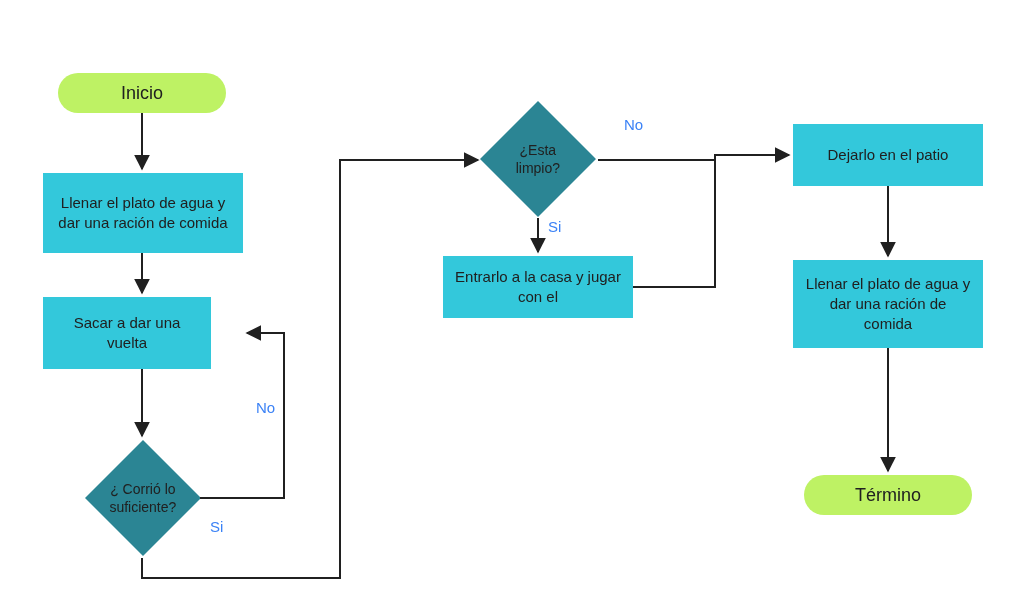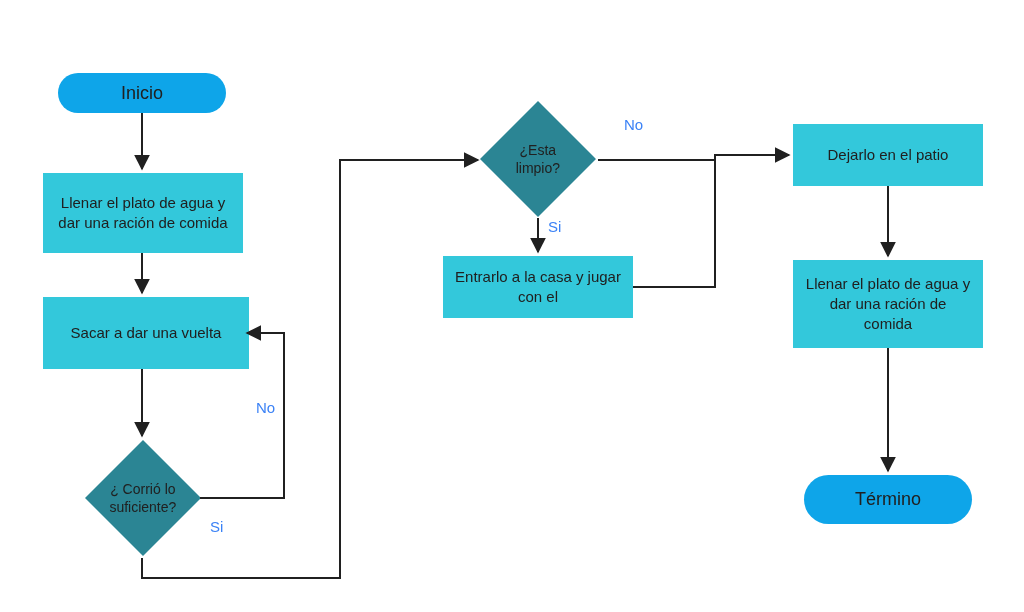--- a/index.html
+++ b/index.html
@@ -17,21 +17,21 @@
   .node {
     position: absolute;
     display: flex;
     align-items: center;
     justify-content: center;
     text-align: center;
     line-height: 1.35;
     box-sizing: border-box;
   }
   .terminator {
-    background: #0ea5e9;
+    background: #bef264;
     border-radius: 999px;
     font-size: 18px;
   }
   .process {
     background: #33c8db;
     padding: 10px 12px;
   }
   .decision {
     background: #2b8594;
     transform: rotate(45deg);
@@ -59,21 +59,21 @@
 <body>
 
 <div class="node terminator" style="left:58px; top:73px; width:168px; height:40px;">
   <span>Inicio</span>
 </div>
 
 <div class="node process" style="left:43px; top:173px; width:200px; height:80px;">
   <span>Llenar el plato de agua y dar una ración de comida</span>
 </div>
 
-<div class="node process" style="left:43px; top:297px; width:206px; height:72px;">
+<div class="node process" style="left:43px; top:297px; width:168px; height:72px;">
   <span>Sacar a dar una vuelta</span>
 </div>
 
 <div class="node decision" style="left:102px; top:457px; width:82px; height:82px;">
   <span style="width:110px; font-size:14px;">¿ Corrió lo suficiente?</span>
 </div>
 
 <div class="node decision" style="left:497px; top:118px; width:82px; height:82px;">
   <span style="width:100px; font-size:14px;">¿Esta limpio?</span>
 </div>
@@ -83,21 +83,21 @@
 </div>
 
 <div class="node process" style="left:793px; top:124px; width:190px; height:62px;justify-content:center;">
   <span>Dejarlo en el patio</span>
 </div>
 
 <div class="node process" style="left:793px; top:260px; width:190px; height:88px;">
   <span>Llenar el plato de agua y dar una ración de comida</span>
 </div>
 
-<div class="node terminator" style="left:804px; top:475px; width:168px; height:49px;">
+<div class="node terminator" style="left:804px; top:475px; width:168px; height:40px;">
   <span>Término</span>
 </div>
 
 <div class="edge-label" style="left:256px; top:399px;">No</div>
 <div class="edge-label" style="left:210px; top:518px;">Si</div>
 <div class="edge-label" style="left:548px; top:218px;">Si</div>
 <div class="edge-label" style="left:624px; top:116px;">No</div>
 
 <svg class="connectors" viewBox="0 0 1024 612">
   <defs>

